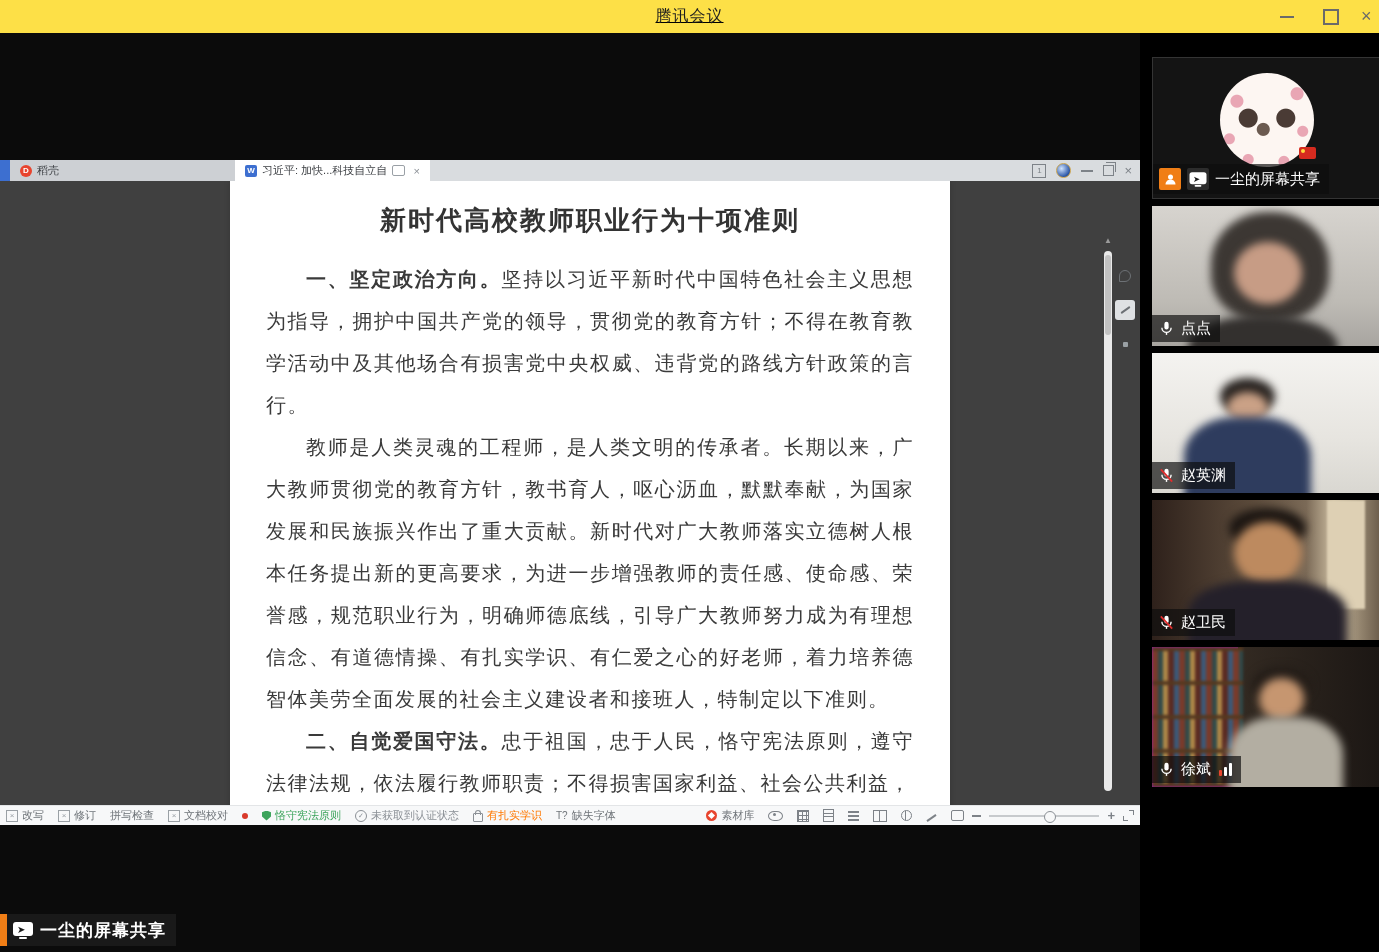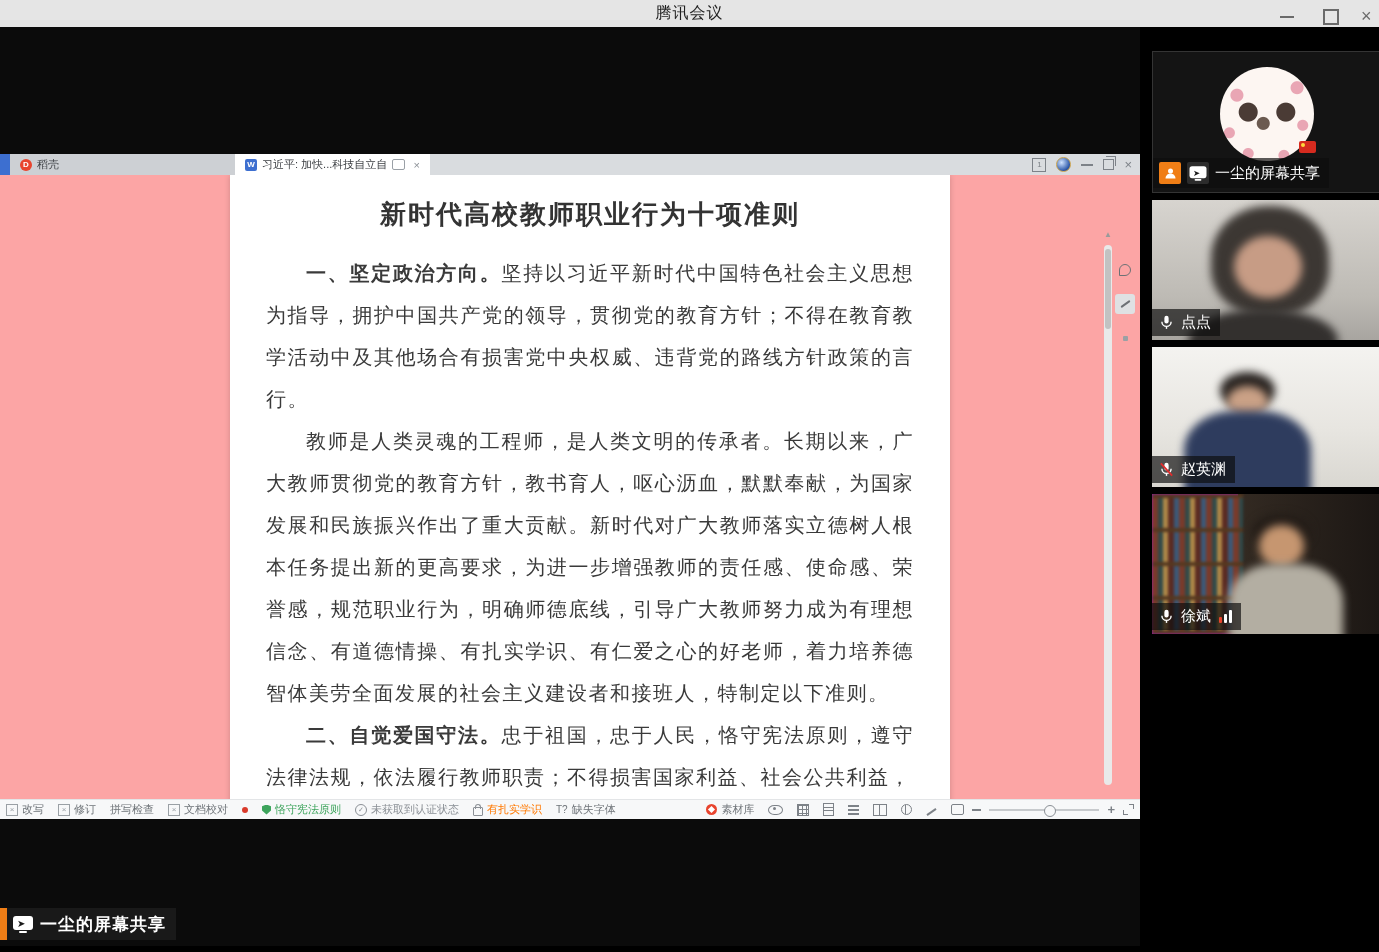--- a/index.html
+++ b/index.html
@@ -3,21 +3,21 @@
 <meta charset="utf-8">
 <style>
   html,body{margin:0;padding:0;}
   body{
     width:1379px;height:952px;overflow:hidden;background:#000;
     font-family:"Liberation Sans","DejaVu Sans",sans-serif;
     -webkit-font-smoothing:antialiased;position:relative;
   }
   
   .titlebar{
-    height:27px;background:#e5e5e5;display:flex;align-items:center;justify-content:center;position:relative;
+    height:33px;background:#fde047;display:flex;align-items:center;justify-content:center;position:relative;text-decoration:underline;
   }
   .titlebar .app-title{font-size:16px;color:#1f1f1f;letter-spacing:1px;}
   .win-controls{position:absolute;right:0;top:0;height:33px;display:flex;align-items:center;}
   .win-btn{width:44px;height:33px;display:flex;align-items:center;justify-content:center;color:#5a5a5a;font-size:15px;cursor:default;}
   .win-btn .min-line{width:14px;height:2px;background:#6a6a6a;}
   .win-btn .max-box{width:12px;height:12px;border:2px solid #6a6a6a;}
   .win-btn.close{width:26px;overflow:hidden;justify-content:flex-start;}
   .win-btn.close span{font-size:18px;color:#6a6a6a;transform:translateX(8px);}
   
   .stage{display:flex;height:919px;background:#000;}
@@ -35,21 +35,21 @@
   .tab .tclose{color:#8b9096;font-size:11px;margin-left:4px;}
   .tabbar .spacer{flex:1;}
   .tb-right{display:flex;align-items:center;gap:10px;padding-right:8px;}
   .pg-ic{width:12px;height:12px;border:1px solid #7d8288;font-size:8px;color:#7d8288;display:flex;align-items:center;justify-content:center;}
   .globe-ic{width:13px;height:13px;border-radius:50%;background:radial-gradient(circle at 35% 35%,#cfe3ff,#2a56a8 70%,#132b52);border:1px solid #c9a14a;}
   .tb-min{width:12px;height:2px;background:#7d8288;}
   .tb-restore{width:9px;height:9px;border:1px solid #7d8288;position:relative;}
   .tb-restore:before{content:"";position:absolute;left:2px;top:-4px;width:9px;height:9px;border:1px solid #7d8288;border-bottom:none;border-left:none;}
   .tb-close{color:#7d8288;font-size:13px;}
   
-  .doc-area{flex:1;position:relative;overflow:hidden;background:#fca5a5;}
+  .doc-area{flex:1;position:relative;overflow:hidden;background:#404040;}
   .doc-page{
     position:absolute;left:230px;top:0;width:720px;height:700px;background:#ffffff;
     box-shadow:0 0 6px rgba(0,0,0,0.18);padding:14px 36px 0 36px;box-sizing:border-box;
     font-family:"DejaVu Serif","Liberation Serif",serif;color:#3a3a3a;
   }
   .doc-title{font-size:26px;font-weight:bold;text-align:center;letter-spacing:2px;color:#333;margin:8px 0 20px 0;}
   .doc-body p{font-size:20px;line-height:42px;letter-spacing:1.5px;text-align:justify;margin:0;text-indent:2em;}
   .doc-body .lead{font-weight:bold;}
   
   .doc-scroll{position:absolute;right:28px;top:70px;width:8px;height:540px;background:#e9e9e9;border-radius:4px;}
@@ -370,20 +370,38 @@
               <rect x="9" y="2.5" width="6" height="11" rx="3" fill="#fff"></rect>
               <path d="M5.5 11a6.5 6.5 0 0 0 13 0" fill="none" stroke="#fff" stroke-width="2"></path>
               <line x1="12" y1="17.5" x2="12" y2="21" stroke="#fff" stroke-width="2"></line>
               <line x1="4" y1="3.5" x2="20" y2="20.5" stroke="#e02d2d" stroke-width="2.6"></line>
             </svg>
         </span>
         <span class="nm">赵英渊</span>
       </div>
     </div>
 
+    <div class="tile t5">
+      <div class="veil"></div>
+      <div class="win"></div>
+      <div class="blob hair"></div>
+      <div class="blob face"></div>
+      <div class="blob body"></div>
+      <div class="name-tag">
+        <span class="mic">
+          <svg viewBox="0 0 24 24">
+              <rect x="9" y="2.5" width="6" height="11" rx="3" fill="#fff"></rect>
+              <path d="M5.5 11a6.5 6.5 0 0 0 13 0" fill="none" stroke="#fff" stroke-width="2"></path>
+              <line x1="12" y1="17.5" x2="12" y2="21" stroke="#fff" stroke-width="2"></line>
+              <line x1="4" y1="3.5" x2="20" y2="20.5" stroke="#e02d2d" stroke-width="2.6"></line>
+            </svg>
+        </span>
+        <span class="nm">赵卫民</span>
+      </div>
+    </div>
 
     <div class="tile t6">
       <div class="bgdark"></div>
       <div class="shelf"></div>
       <div class="blob hair"></div>
       <div class="blob face"></div>
       <div class="blob body"></div>
       <div class="name-tag">
         <span class="mic">
           <svg viewBox="0 0 24 24">

